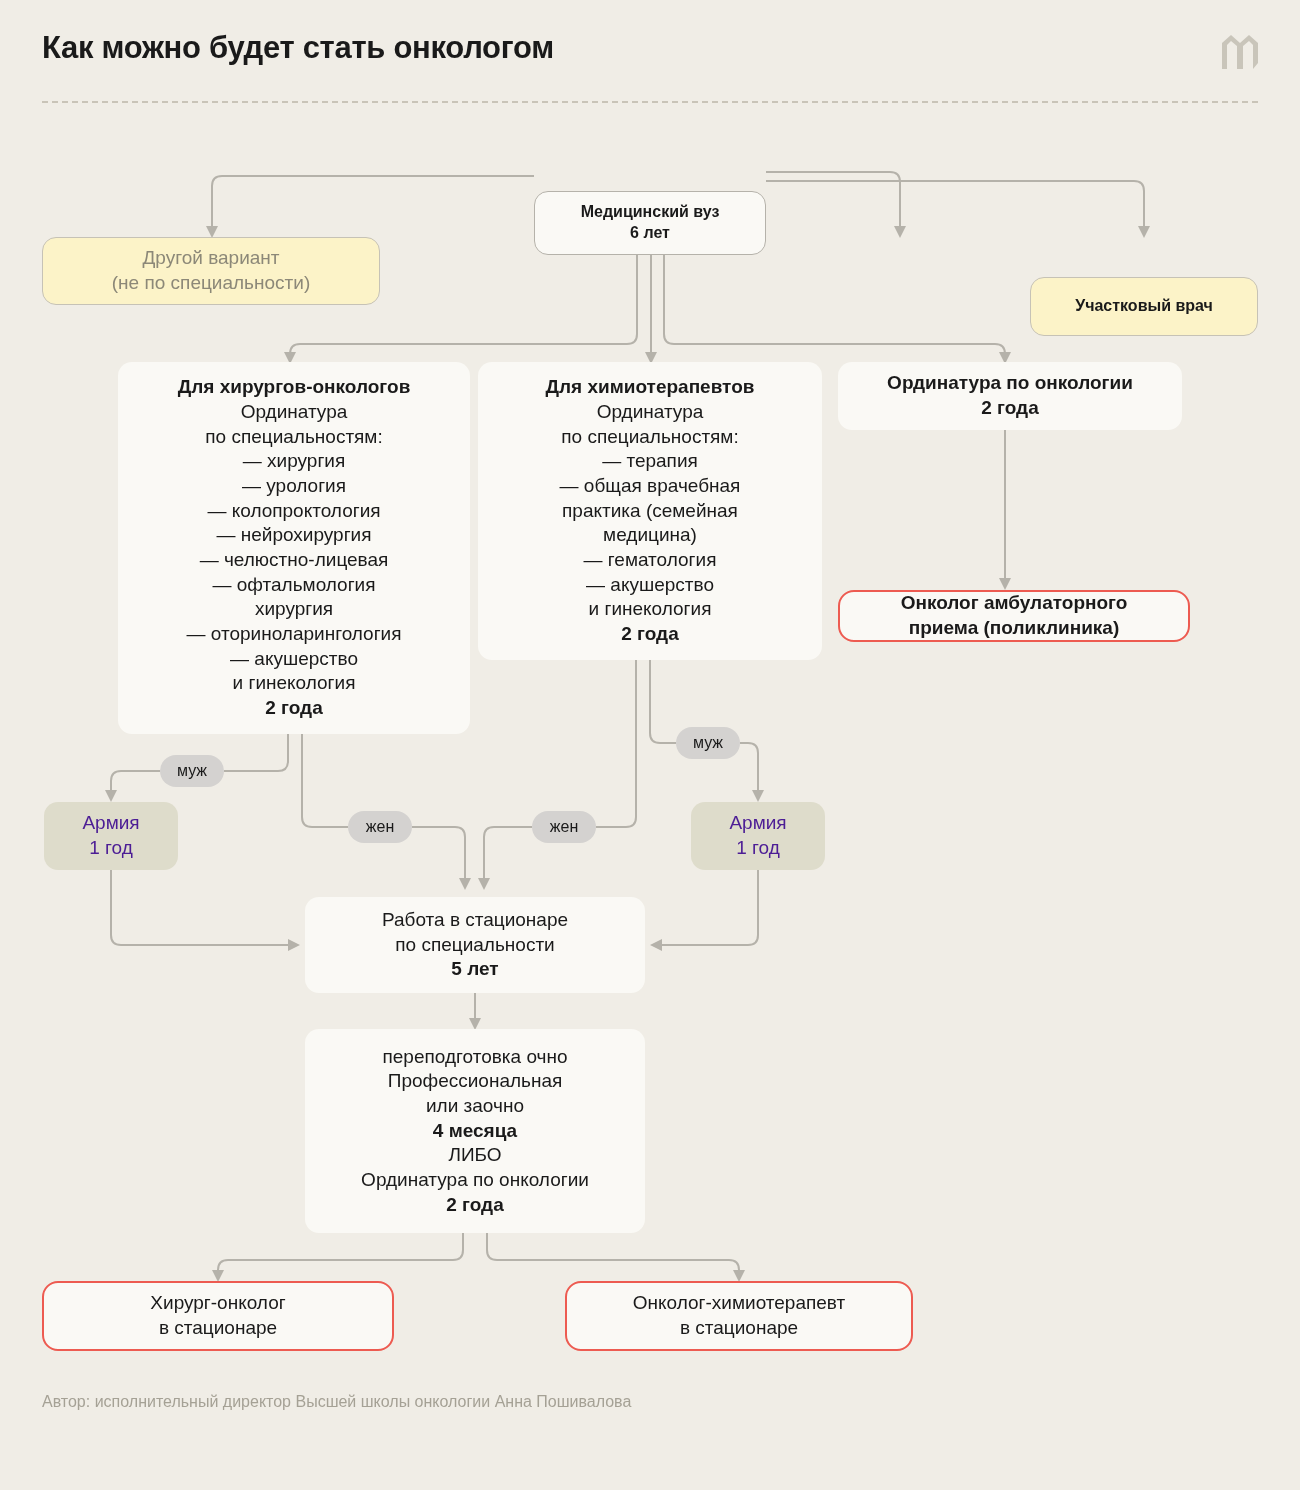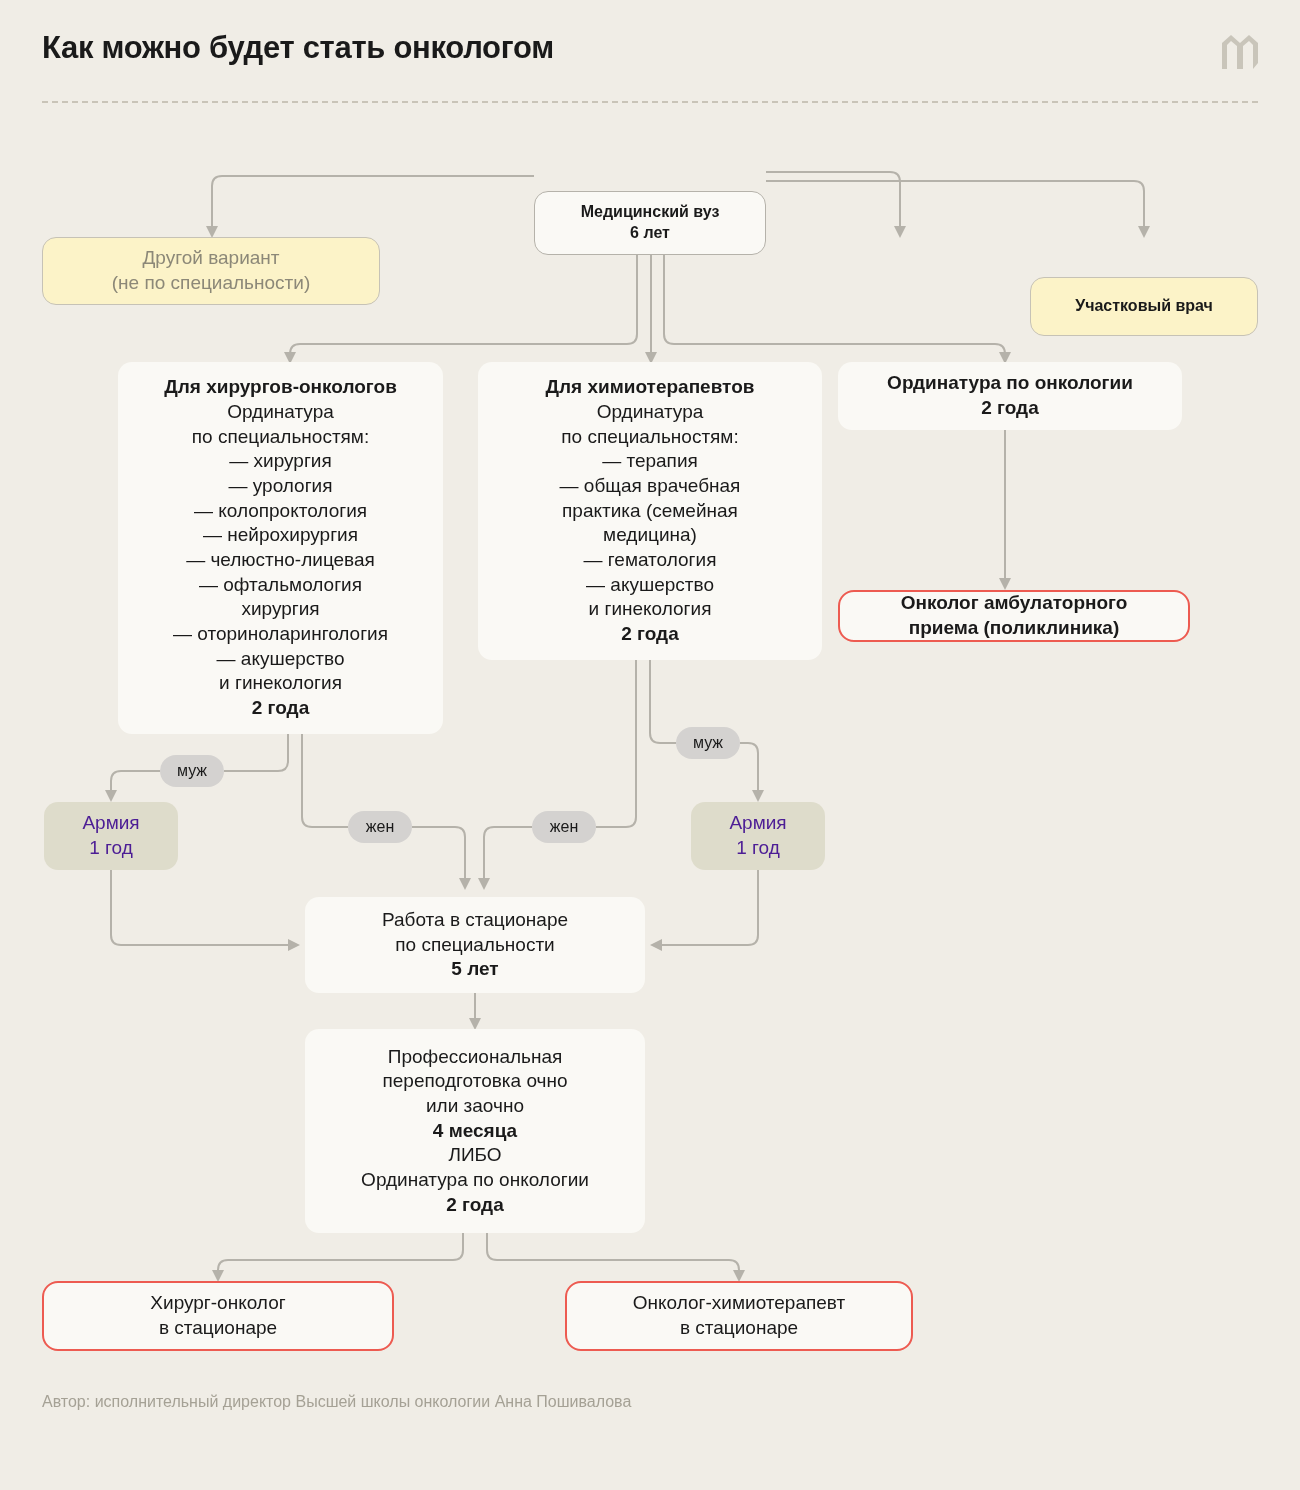--- a/index.html
+++ b/index.html
@@ -119,21 +119,21 @@
     font-size: 16px;
     height: 32px;
   }
 
   
   #node-university { left: 534px; top: 143px;  width: 232px; height: 64px;  font-size: 16px; margin-top: 48px; }
   #node-other      { left: 42px;  top: 237px;  width: 338px; height: 68px;  font-size: 19px; }
   #node-emergency  { left: 789px; top: 237px;  width: 226px; height: 68px;  font-size: 19px; font-weight: bold; }
   #node-district   { left: 1030px;top: 237px;  width: 228px; height: 59px;  font-size: 16px; font-weight: bold; margin-top: 40px; }
 
-  #node-surgeons   { left: 118px; top: 362px;  width: 325px; height: 372px; font-size: 19px; padding: 14px 10px; }
+  #node-surgeons   { left: 118px; top: 362px;  width: 352px; height: 372px; font-size: 19px; padding: 14px 10px; }
   #node-chemo      { left: 478px; top: 362px;  width: 344px; height: 298px; font-size: 19px; padding: 14px 19px; }
   #node-residency  { left: 838px; top: 362px;  width: 344px; height: 68px;  font-size: 19px; font-weight: bold; }
   #node-ambulatory { left: 838px; top: 590px;  width: 352px; height: 52px;  font-size: 19px; font-weight: bold; }
 
   #node-army-left  { left: 44px;  top: 802px;  width: 134px; height: 68px;  font-size: 19px; }
   #node-army-right { left: 691px; top: 802px;  width: 134px; height: 68px;  font-size: 19px; }
 
   #pill-muzh-left  { left: 160px; top: 755px;  width: 64px; }
   #pill-zhen-left  { left: 348px; top: 811px;  width: 64px; }
   #pill-zhen-right { left: 532px; top: 811px;  width: 64px; }
@@ -318,22 +318,22 @@
   <div id="node-hospital" class="node node-white">
     <span class="lines">
       <span class="l">Работа в стационаре</span>
       <span class="l">по специальности</span>
       <span class="l b">5 лет</span>
     </span>
   </div>
 
   <div id="node-retrain" class="node node-white">
     <span class="lines">
+      <span class="l">переподготовка очно</span>
       <span class="l">Профессиональная</span>
-      <span class="l">переподготовка очно</span>
       <span class="l">или заочно</span>
       <span class="l b">4 месяца</span>
       <span class="l">ЛИБО</span>
       <span class="l">Ординатура по онкологии</span>
       <span class="l b">2 года</span>
     </span>
   </div>
 
   <div id="node-surgeon-res" class="node node-red">
     <span class="lines">

